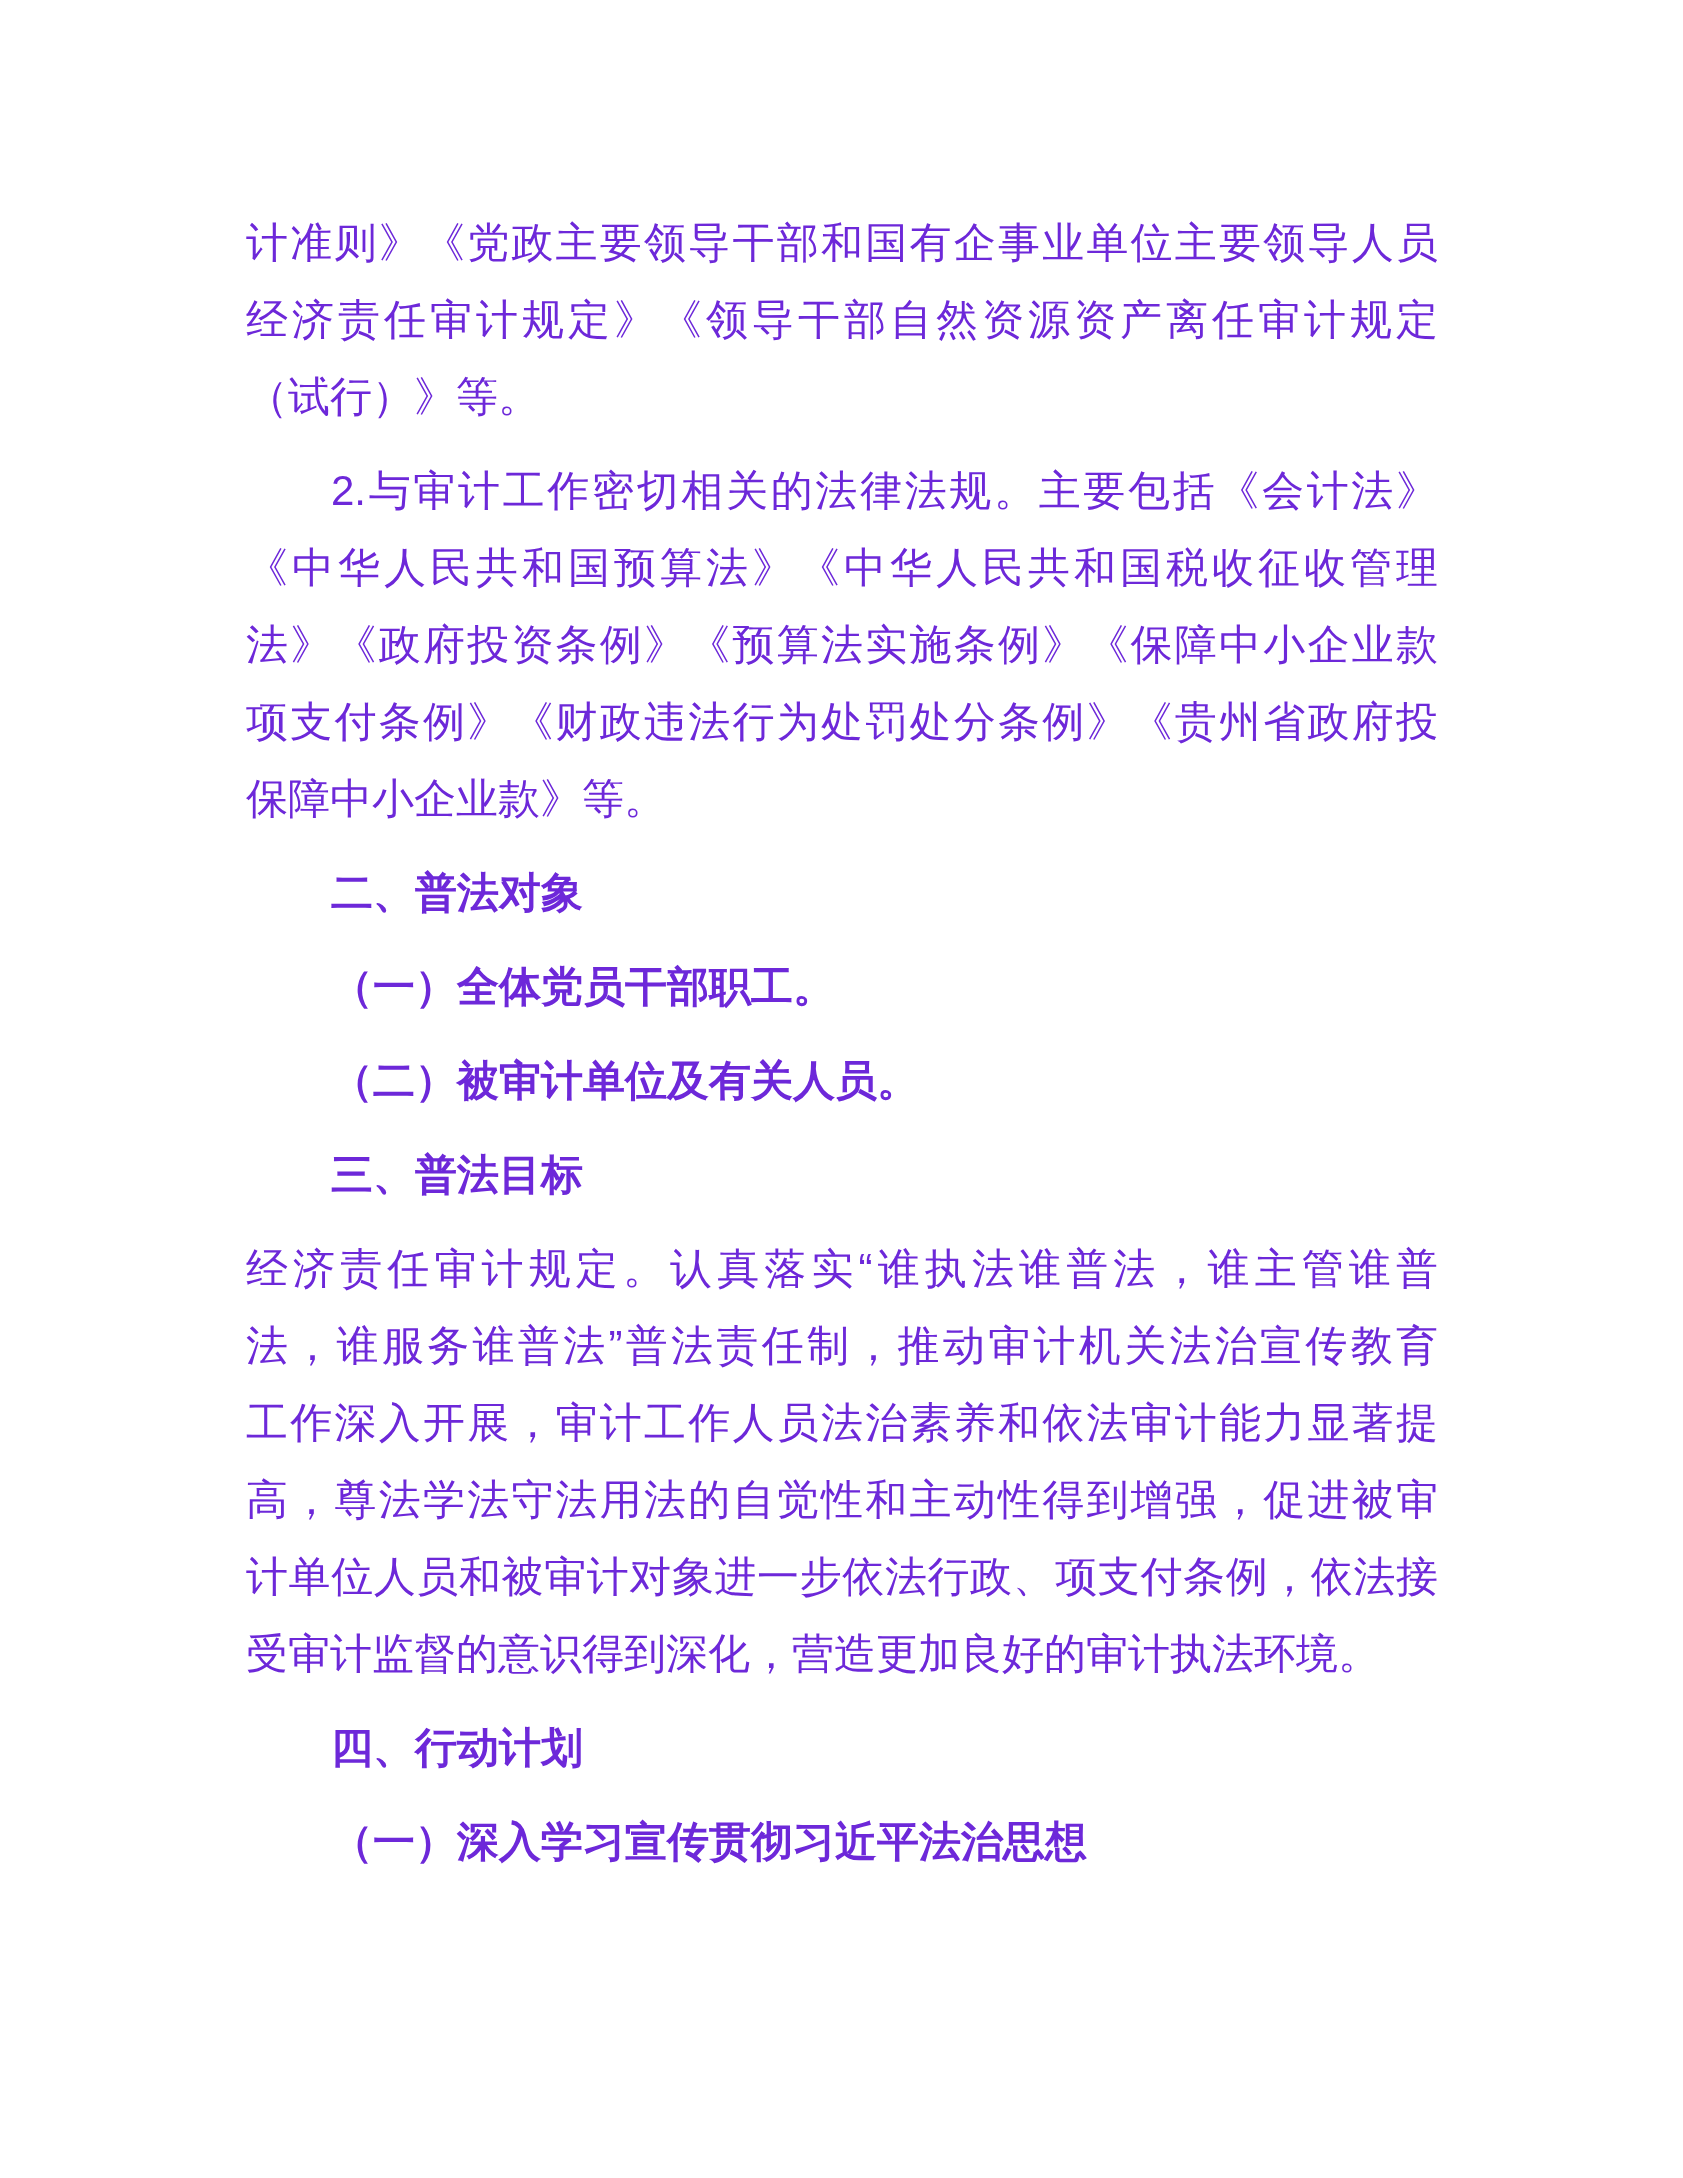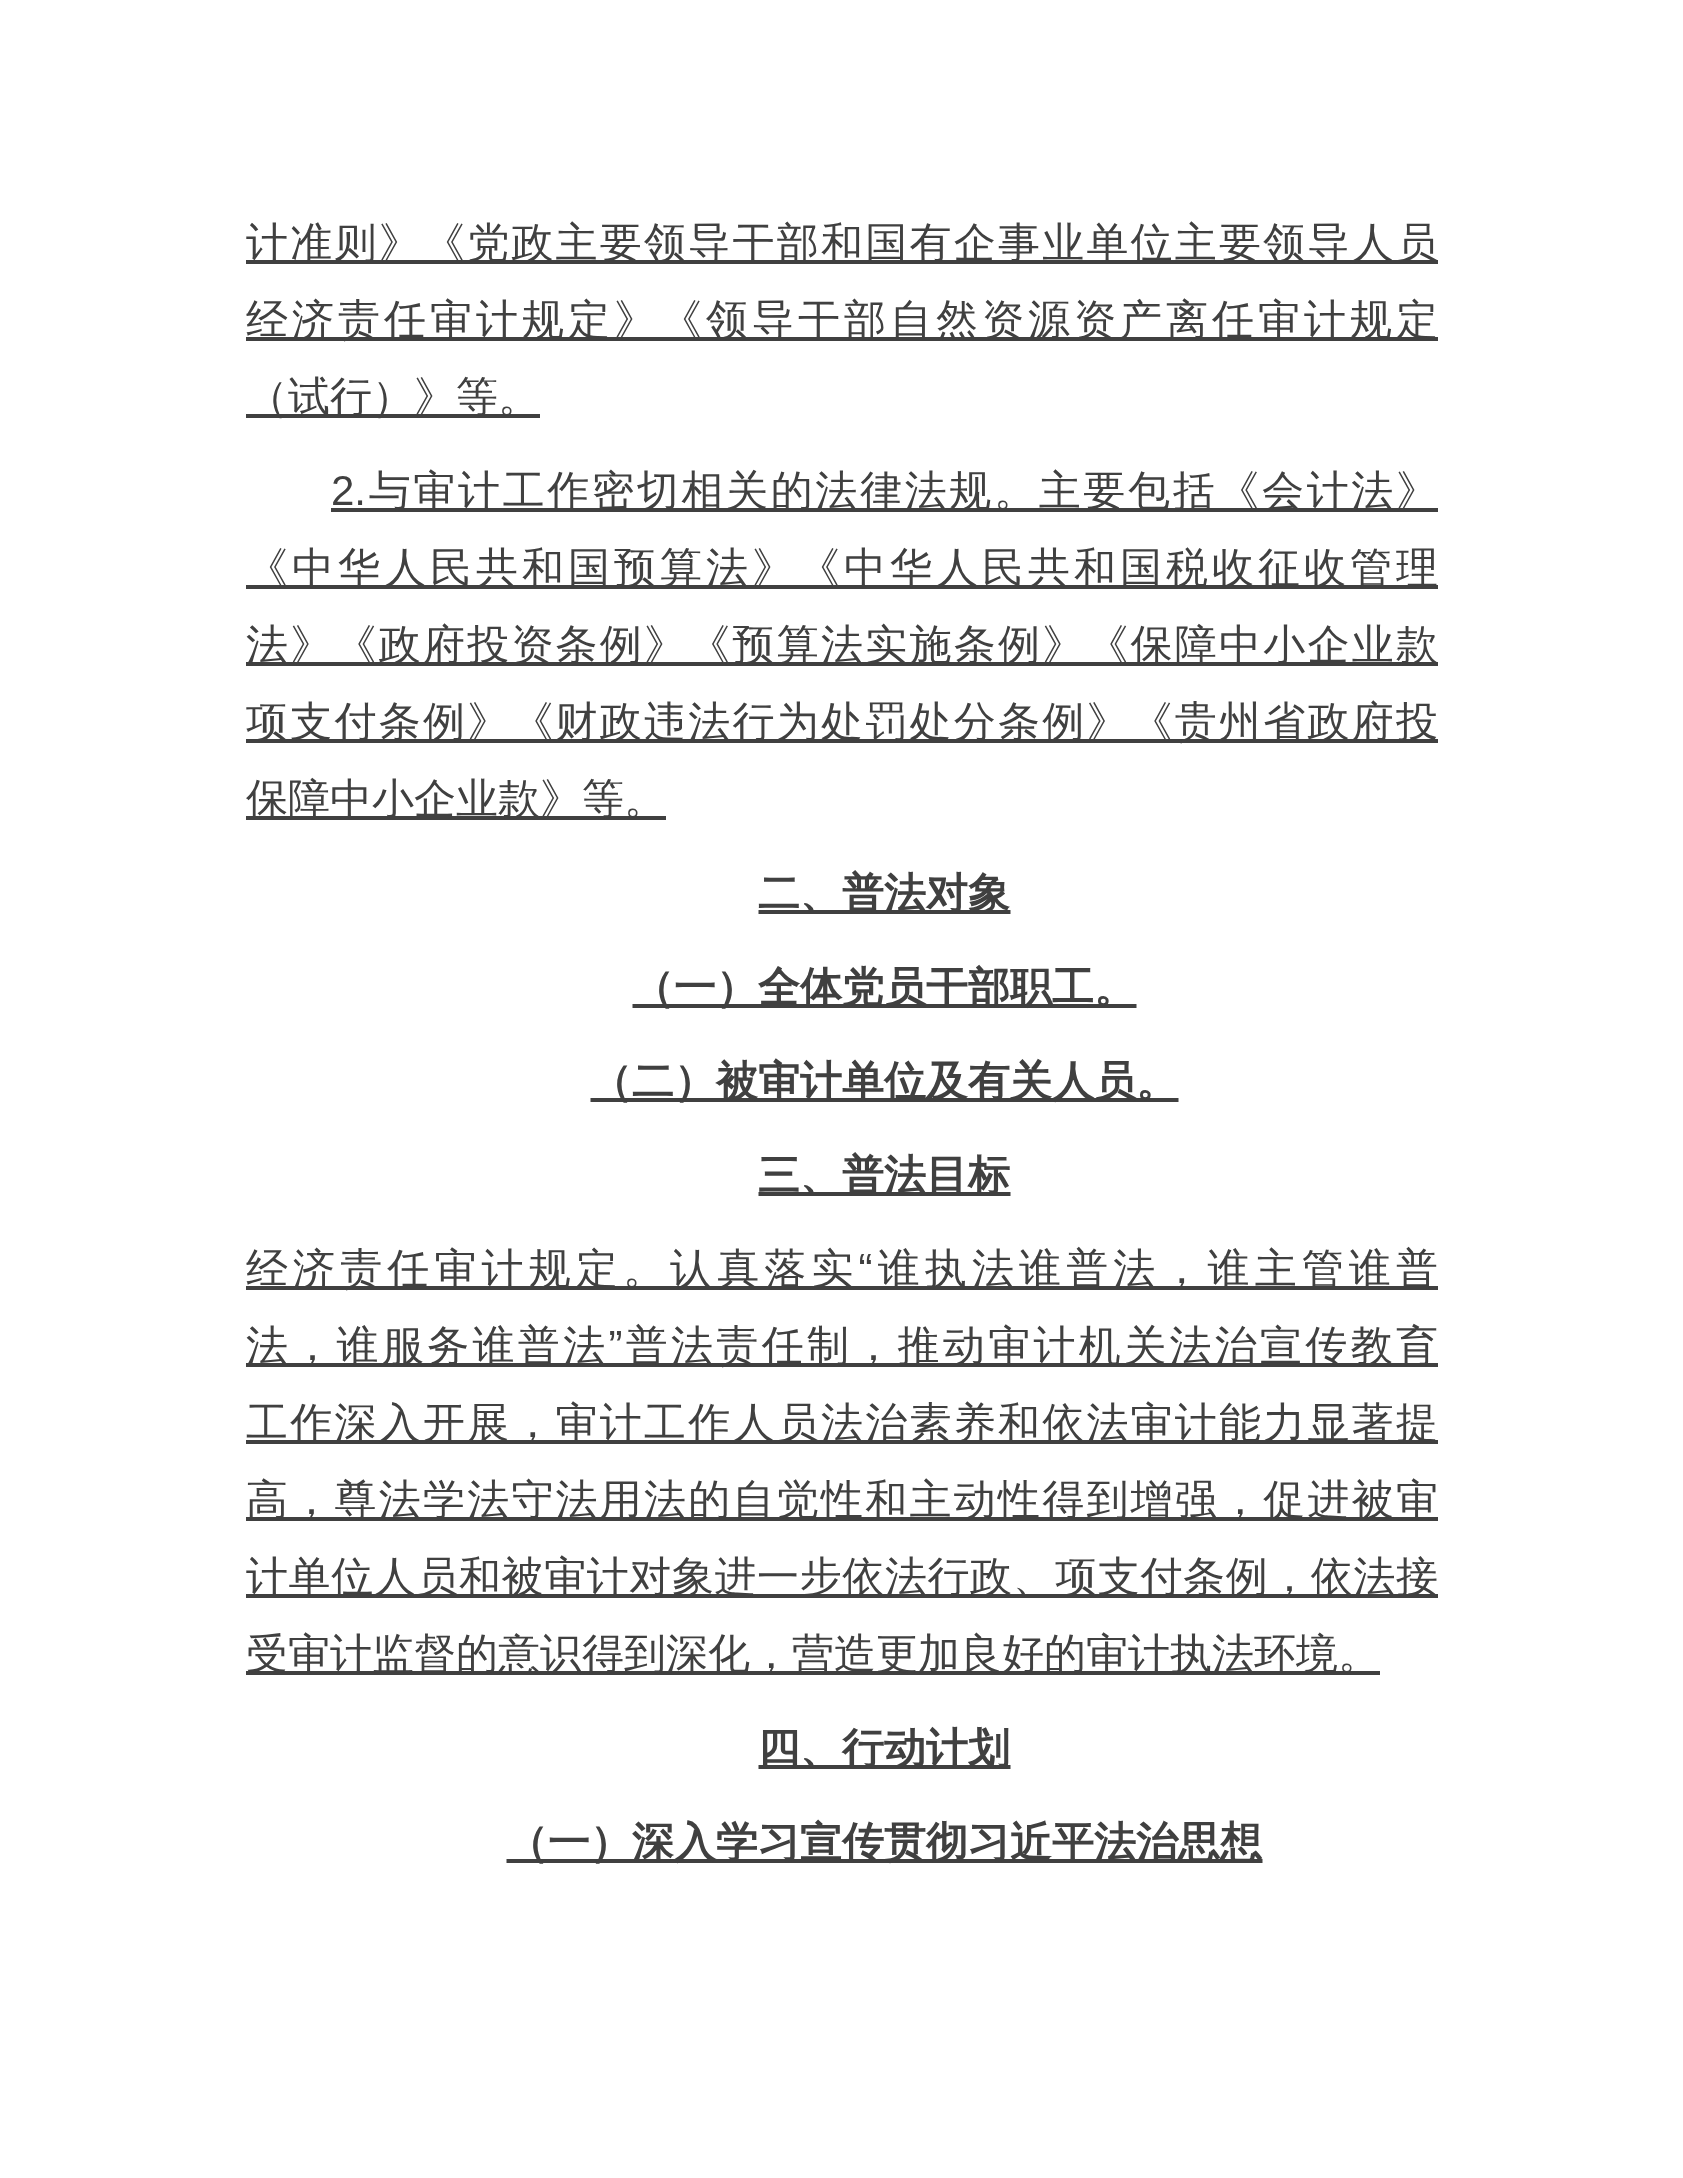--- a/index.html
+++ b/index.html
@@ -21,36 +21,34 @@
     top: 204px;
     width: 1192px;
   }
   .para {
     margin: 0 0 17px 0;
   }
   .line {
     font-size: 42px;
     height: 77px;
     line-height: 77px;
-    color: #404040;
+    color: #6d28d9;
     letter-spacing: 0;
-    text-decoration: underline;
   }
   
   .j {
     text-align: justify;
     text-align-last: justify;
   }
   
   .indent {
     text-indent: 85px;
   }
   .h1, .h2 {
     font-weight: bold;
-    text-align: center;
   }
 </style>
 </head>
 <body>
 
 <div class="page">
   <div class="content">
 
     <div class="para">
       <div class="line j">计准则》《党政主要领导干部和国有企事业单位主要领导人员</div>

